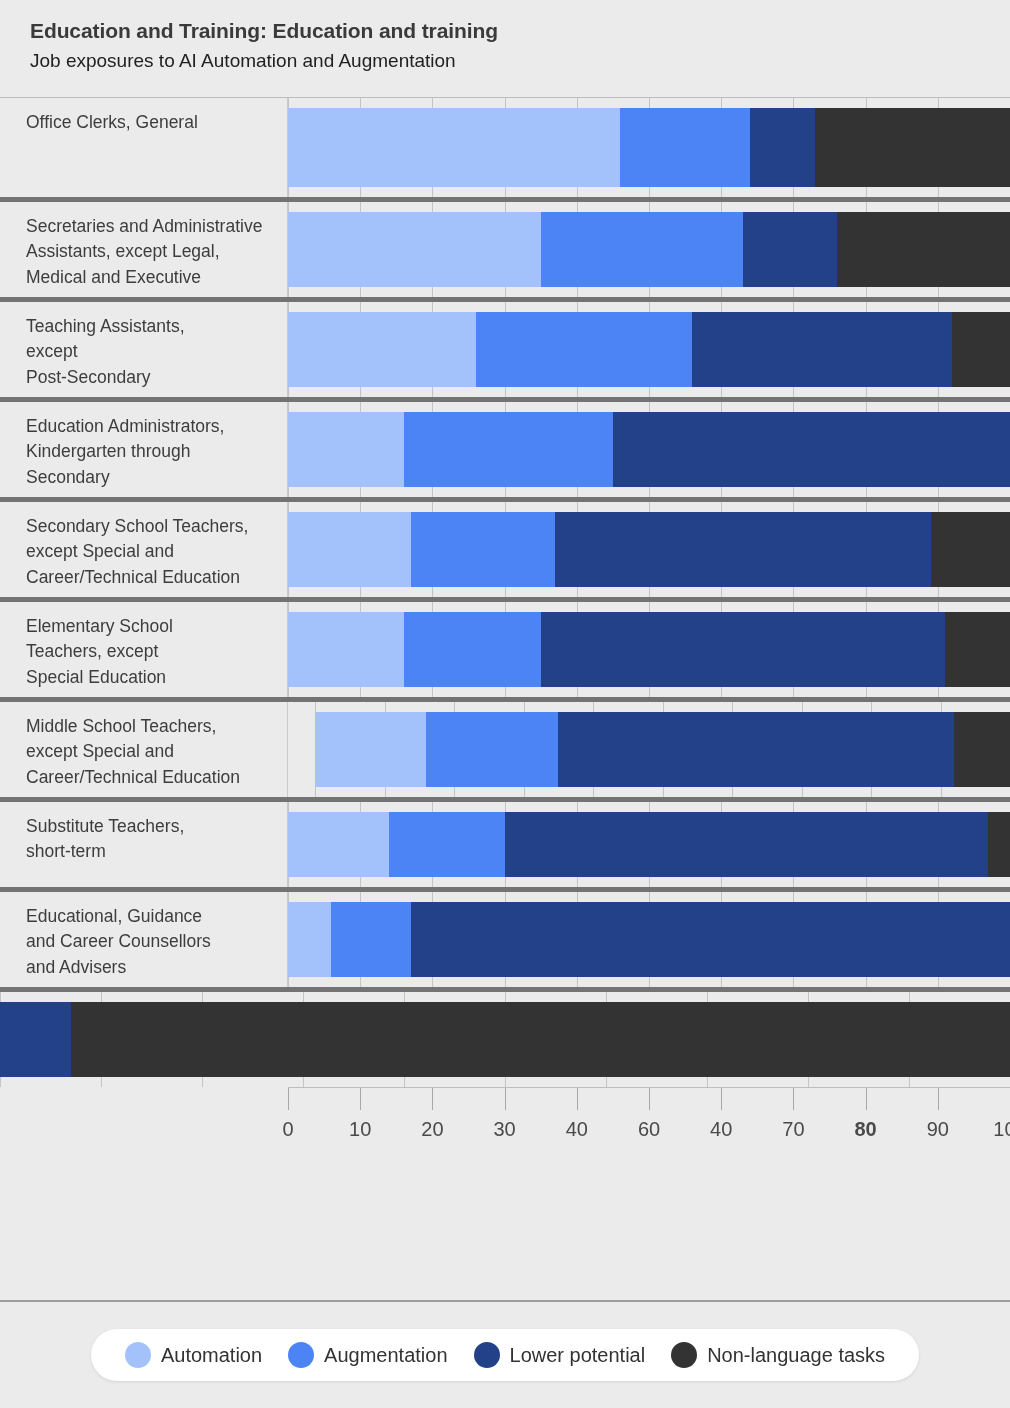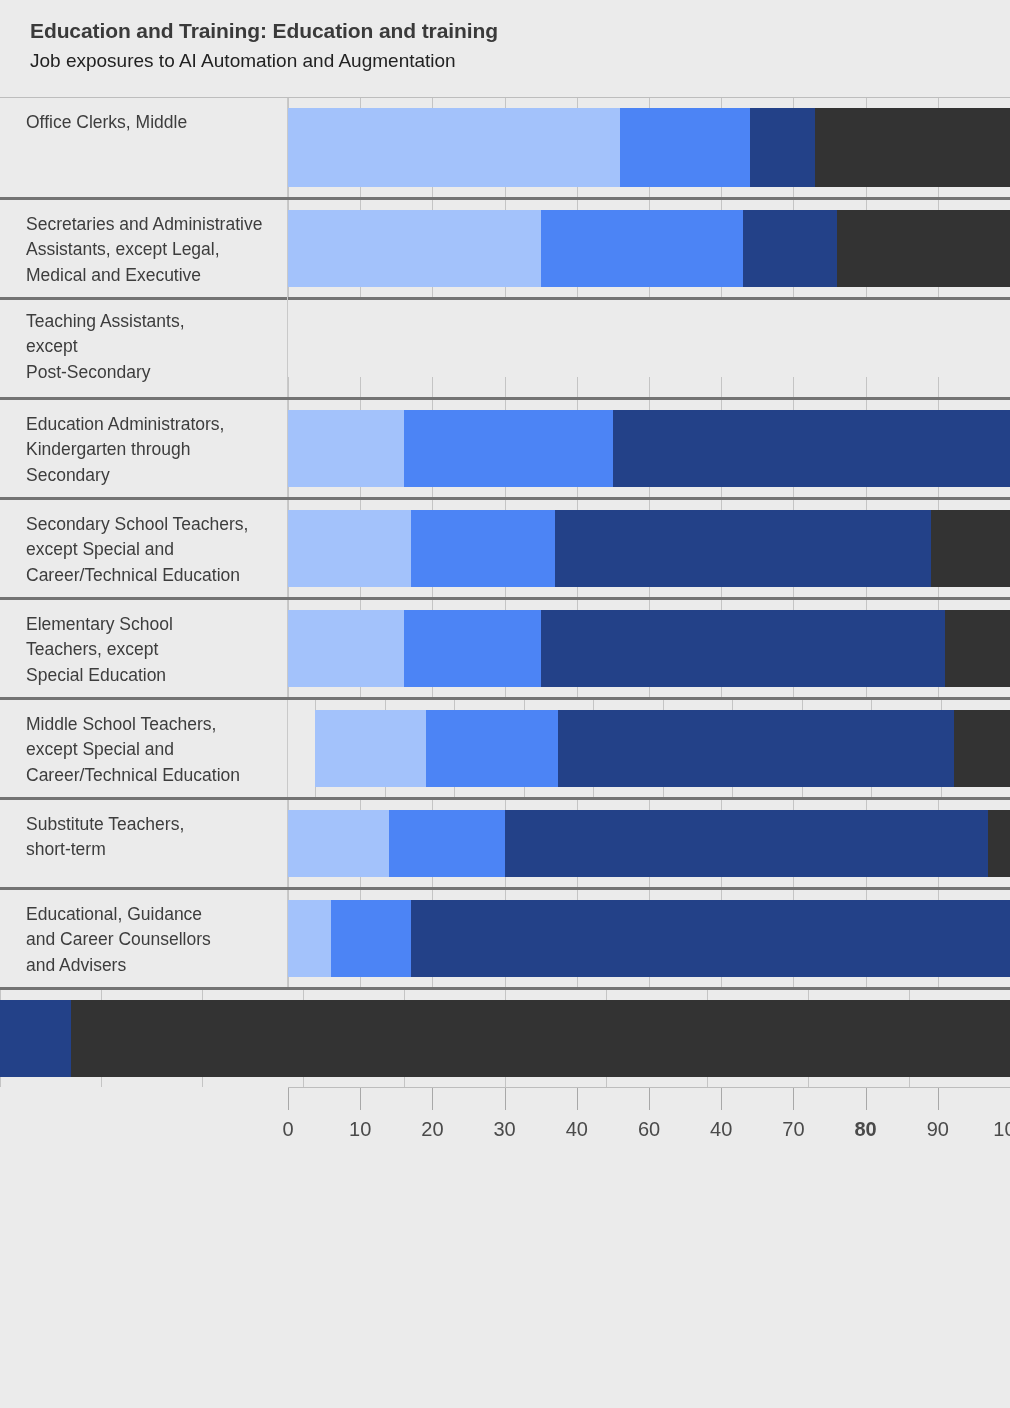--- a/index.html
+++ b/index.html
@@ -23,21 +23,21 @@
   }
 
   
   .plot-wrap { position: relative; margin-top: 24px; }
   .rows { position: relative; }
 
   .row {
     position: relative;
     display: flex;
     align-items: stretch;
-    border-top: 3px solid #737373;
+    border-top: 5px solid #737373;
   }
   .row:first-child { border-top: 1px solid #bdbdbd; }
 
   .row-label {
     width: 288px; flex: 0 0 288px;
     padding: 12px 14px 12px 26px;
     font-size: 17.5px; color: #3d3d3d; line-height: 1.45;
     white-space: pre-line;
     border-right: 1px solid #c9c9c9;
   }
@@ -112,21 +112,21 @@
 <div id="root">
 
   <div class="header">
     <div class="chart-title">Education and Training: Education and training</div>
     <div class="chart-subtitle">Job exposures to AI Automation and Augmentation</div>
   </div>
 
   <div class="plot-wrap">
     <div class="rows" id="rows">
         <div class="row" style="height: 100px;">
-          <div class="row-label">Office Clerks, Middle</div>
+          <div class="row-label">Office Clerks, General</div>
           <div class="row-bar-cell">
             <div class="gridlines">
               <div class="gridline" style="left: 0%;"></div>
               <div class="gridline" style="left: 10%;"></div>
               <div class="gridline" style="left: 20%;"></div>
               <div class="gridline" style="left: 30%;"></div>
               <div class="gridline" style="left: 40%;"></div>
               <div class="gridline" style="left: 50%;"></div>
               <div class="gridline" style="left: 60%;"></div>
               <div class="gridline" style="left: 70%;"></div>
@@ -159,21 +159,21 @@
               <div class="gridline" style="left: 90%;"></div>
             </div>
             <div class="bar">
               <div class="seg" style="width: 35%; background: rgb(163, 194, 251);"></div>
               <div class="seg" style="width: 28%; background: rgb(76, 132, 245);"></div>
               <div class="seg" style="width: 13%; background: rgb(35, 65, 136);"></div>
               <div class="seg" style="width: 24%; background: rgb(51, 51, 51);"></div>
             </div>
           </div>
         </div>
-        <div class="row" style="height: 100px; align-items: flex-end;">
+        <div class="row" style="height: 100px;">
           <div class="row-label">Teaching Assistants,
 except
 Post-Secondary</div>
           <div class="row-bar-cell">
             <div class="gridlines">
               <div class="gridline" style="left: 0%;"></div>
               <div class="gridline" style="left: 10%;"></div>
               <div class="gridline" style="left: 20%;"></div>
               <div class="gridline" style="left: 30%;"></div>
               <div class="gridline" style="left: 40%;"></div>
@@ -377,14 +377,34 @@
         <div class="axis-tick" style="left: 70%;"></div>
         <div class="axis-label" style="left: 70%;">70</div>
         <div class="axis-tick" style="left: 80%;"></div>
         <div class="axis-label" style="left: 80%; font-weight: bold;">80</div>
         <div class="axis-tick" style="left: 90%;"></div>
         <div class="axis-label" style="left: 90%;">90</div>
         <div class="axis-label" style="left: 100%;">100</div>
       </div>
   </div>
 
+  <div class="legend-bar">
+    <div class="legend-pill" id="legend-pill">
+        <div class="legend-item">
+          <span class="legend-dot" style="background: rgb(163, 194, 251);"></span>
+          <span class="legend-text">Automation</span>
+        </div>
+        <div class="legend-item">
+          <span class="legend-dot" style="background: rgb(76, 132, 245);"></span>
+          <span class="legend-text">Augmentation</span>
+        </div>
+        <div class="legend-item">
+          <span class="legend-dot" style="background: rgb(35, 65, 136);"></span>
+          <span class="legend-text">Lower potential</span>
+        </div>
+        <div class="legend-item">
+          <span class="legend-dot" style="background: rgb(51, 51, 51);"></span>
+          <span class="legend-text">Non-language tasks</span>
+        </div>
+      </div>
+  </div>
 
 </div>
 
 </body></html>

